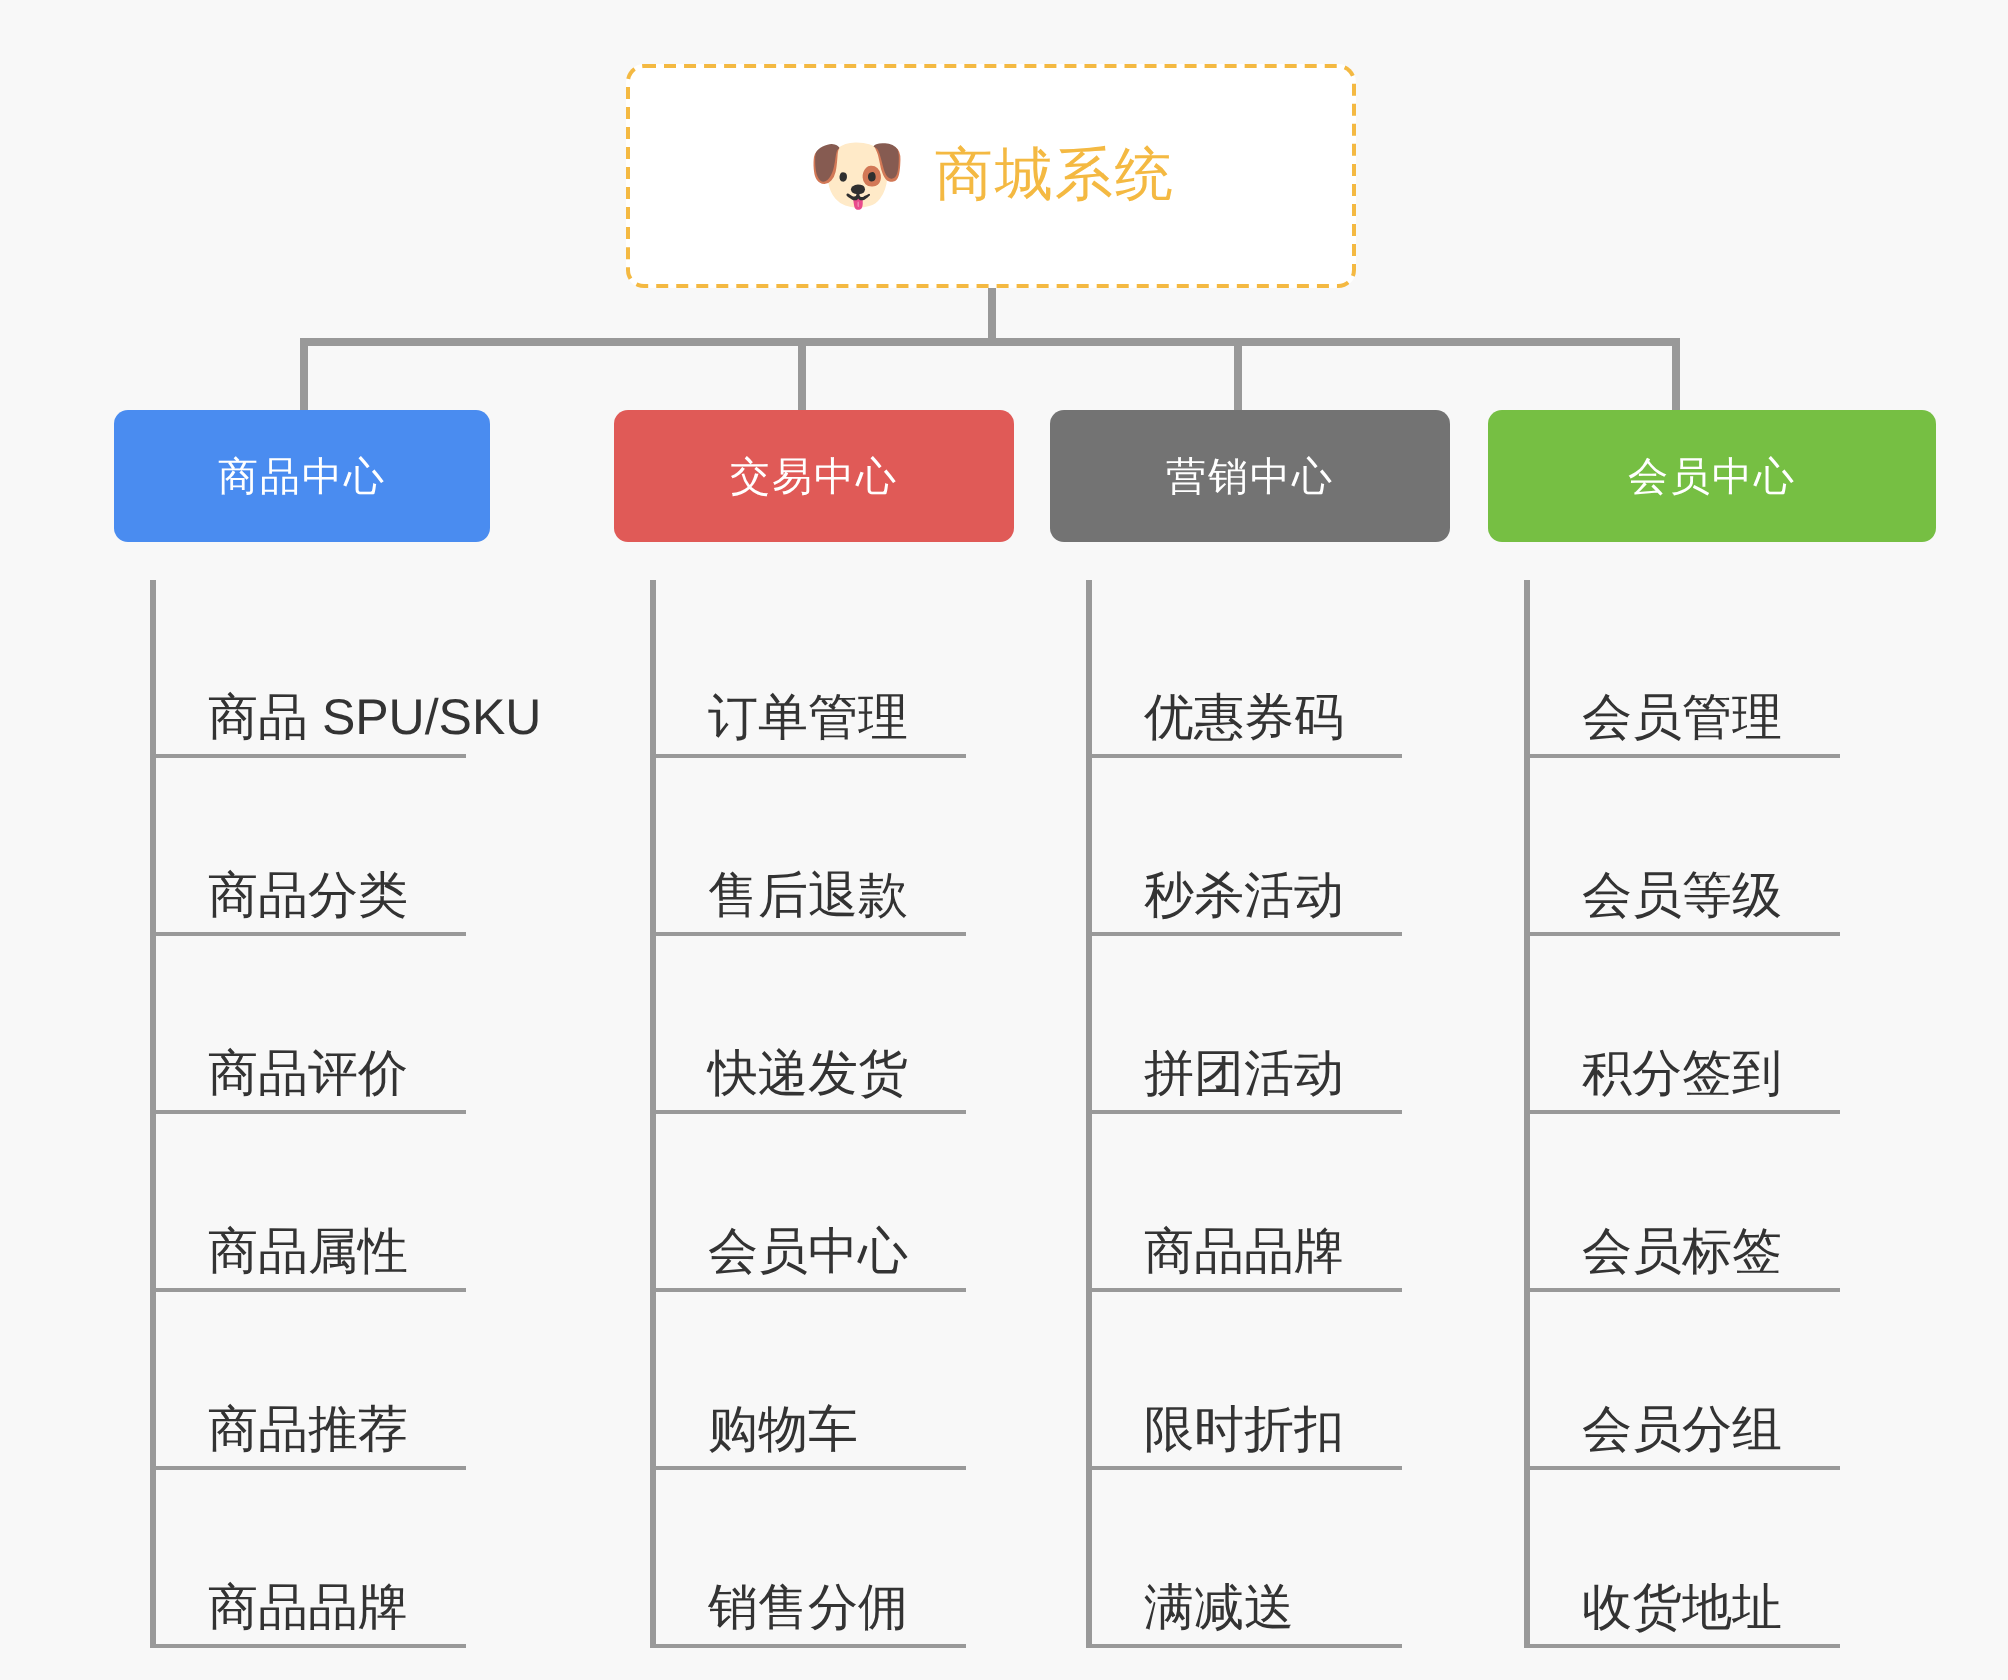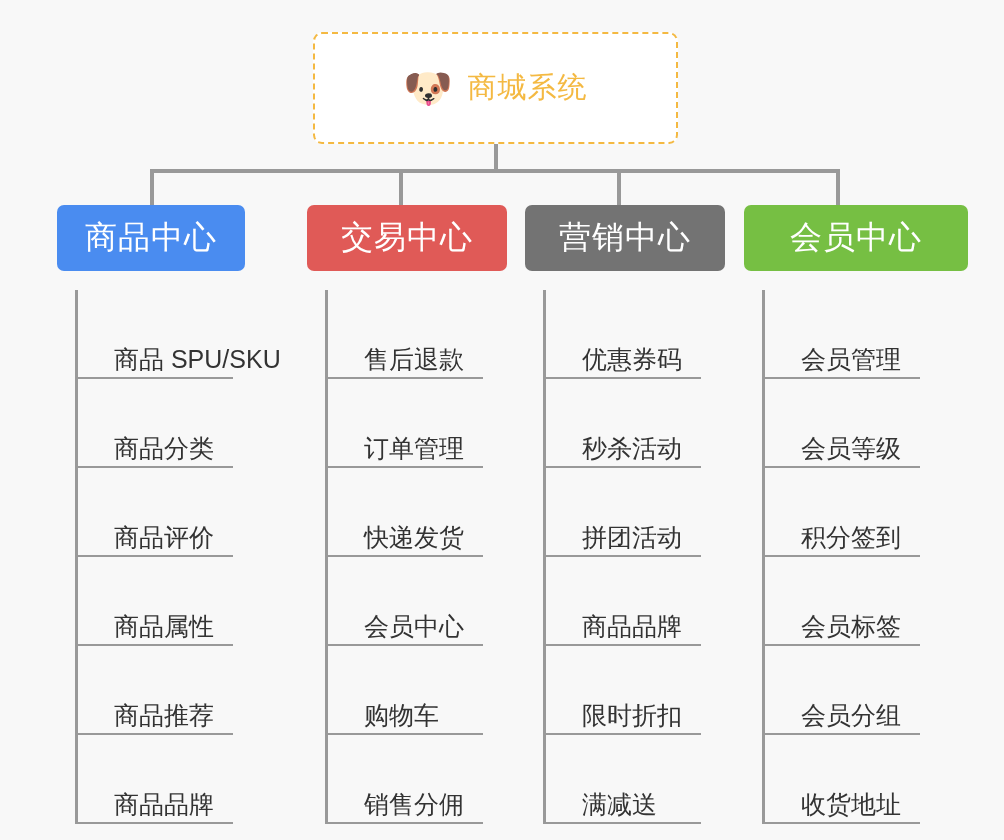--- a/index.html
+++ b/index.html
@@ -91,21 +91,21 @@
   .col-3 { left: 744px; }
 
   .col-header {
     box-sizing: border-box;
     height: 66px;
     border-radius: 7px;
     display: flex;
     align-items: center;
     justify-content: center;
     color: #ffffff;
-    font-size: 32px;
+    font-size: 20px;
     letter-spacing: 1px;
     white-space: nowrap;
   }
   .col-0 .col-header { background: #4a8cf0; width: 188px; }
   .col-1 .col-header { background: #e05a57; width: 200px; }
   .col-2 .col-header { background: #737373; width: 200px; }
   .col-3 .col-header { background: #76bf43; width: 224px; }
 
   
   .leaf-list {
@@ -115,21 +115,21 @@
     border-left: 3px solid #999999;
     padding-left: 0;
   }
   .leaf-item {
     box-sizing: border-box;
     height: 89px;
     border-bottom: 2px solid #999999;
     display: flex;
     align-items: flex-end;
     justify-content: flex-start;
-    padding-left: 36px;
+    padding-left: 26px;
     padding-bottom: 3px;
     width: 155px;
   }
   .leaf-label {
     font-size: 25px;
     color: #333333;
     line-height: 1.15;
     white-space: nowrap;
   }
 </style>
@@ -173,24 +173,24 @@
       <div class="leaf-item">
           <span class="leaf-label">商品品牌</span>
         </div>
     </div>
   </div>
 
   <div class="col col-1">
     <div class="col-header">交易中心</div>
     <div class="leaf-list">
       <div class="leaf-item">
+          <span class="leaf-label">订单管理</span>
+        </div>
+      <div class="leaf-item">
           <span class="leaf-label">售后退款</span>
-        </div>
-      <div class="leaf-item">
-          <span class="leaf-label">订单管理</span>
         </div>
       <div class="leaf-item">
           <span class="leaf-label">快递发货</span>
         </div>
       <div class="leaf-item">
           <span class="leaf-label">会员中心</span>
         </div>
       <div class="leaf-item">
           <span class="leaf-label">购物车</span>
         </div>

